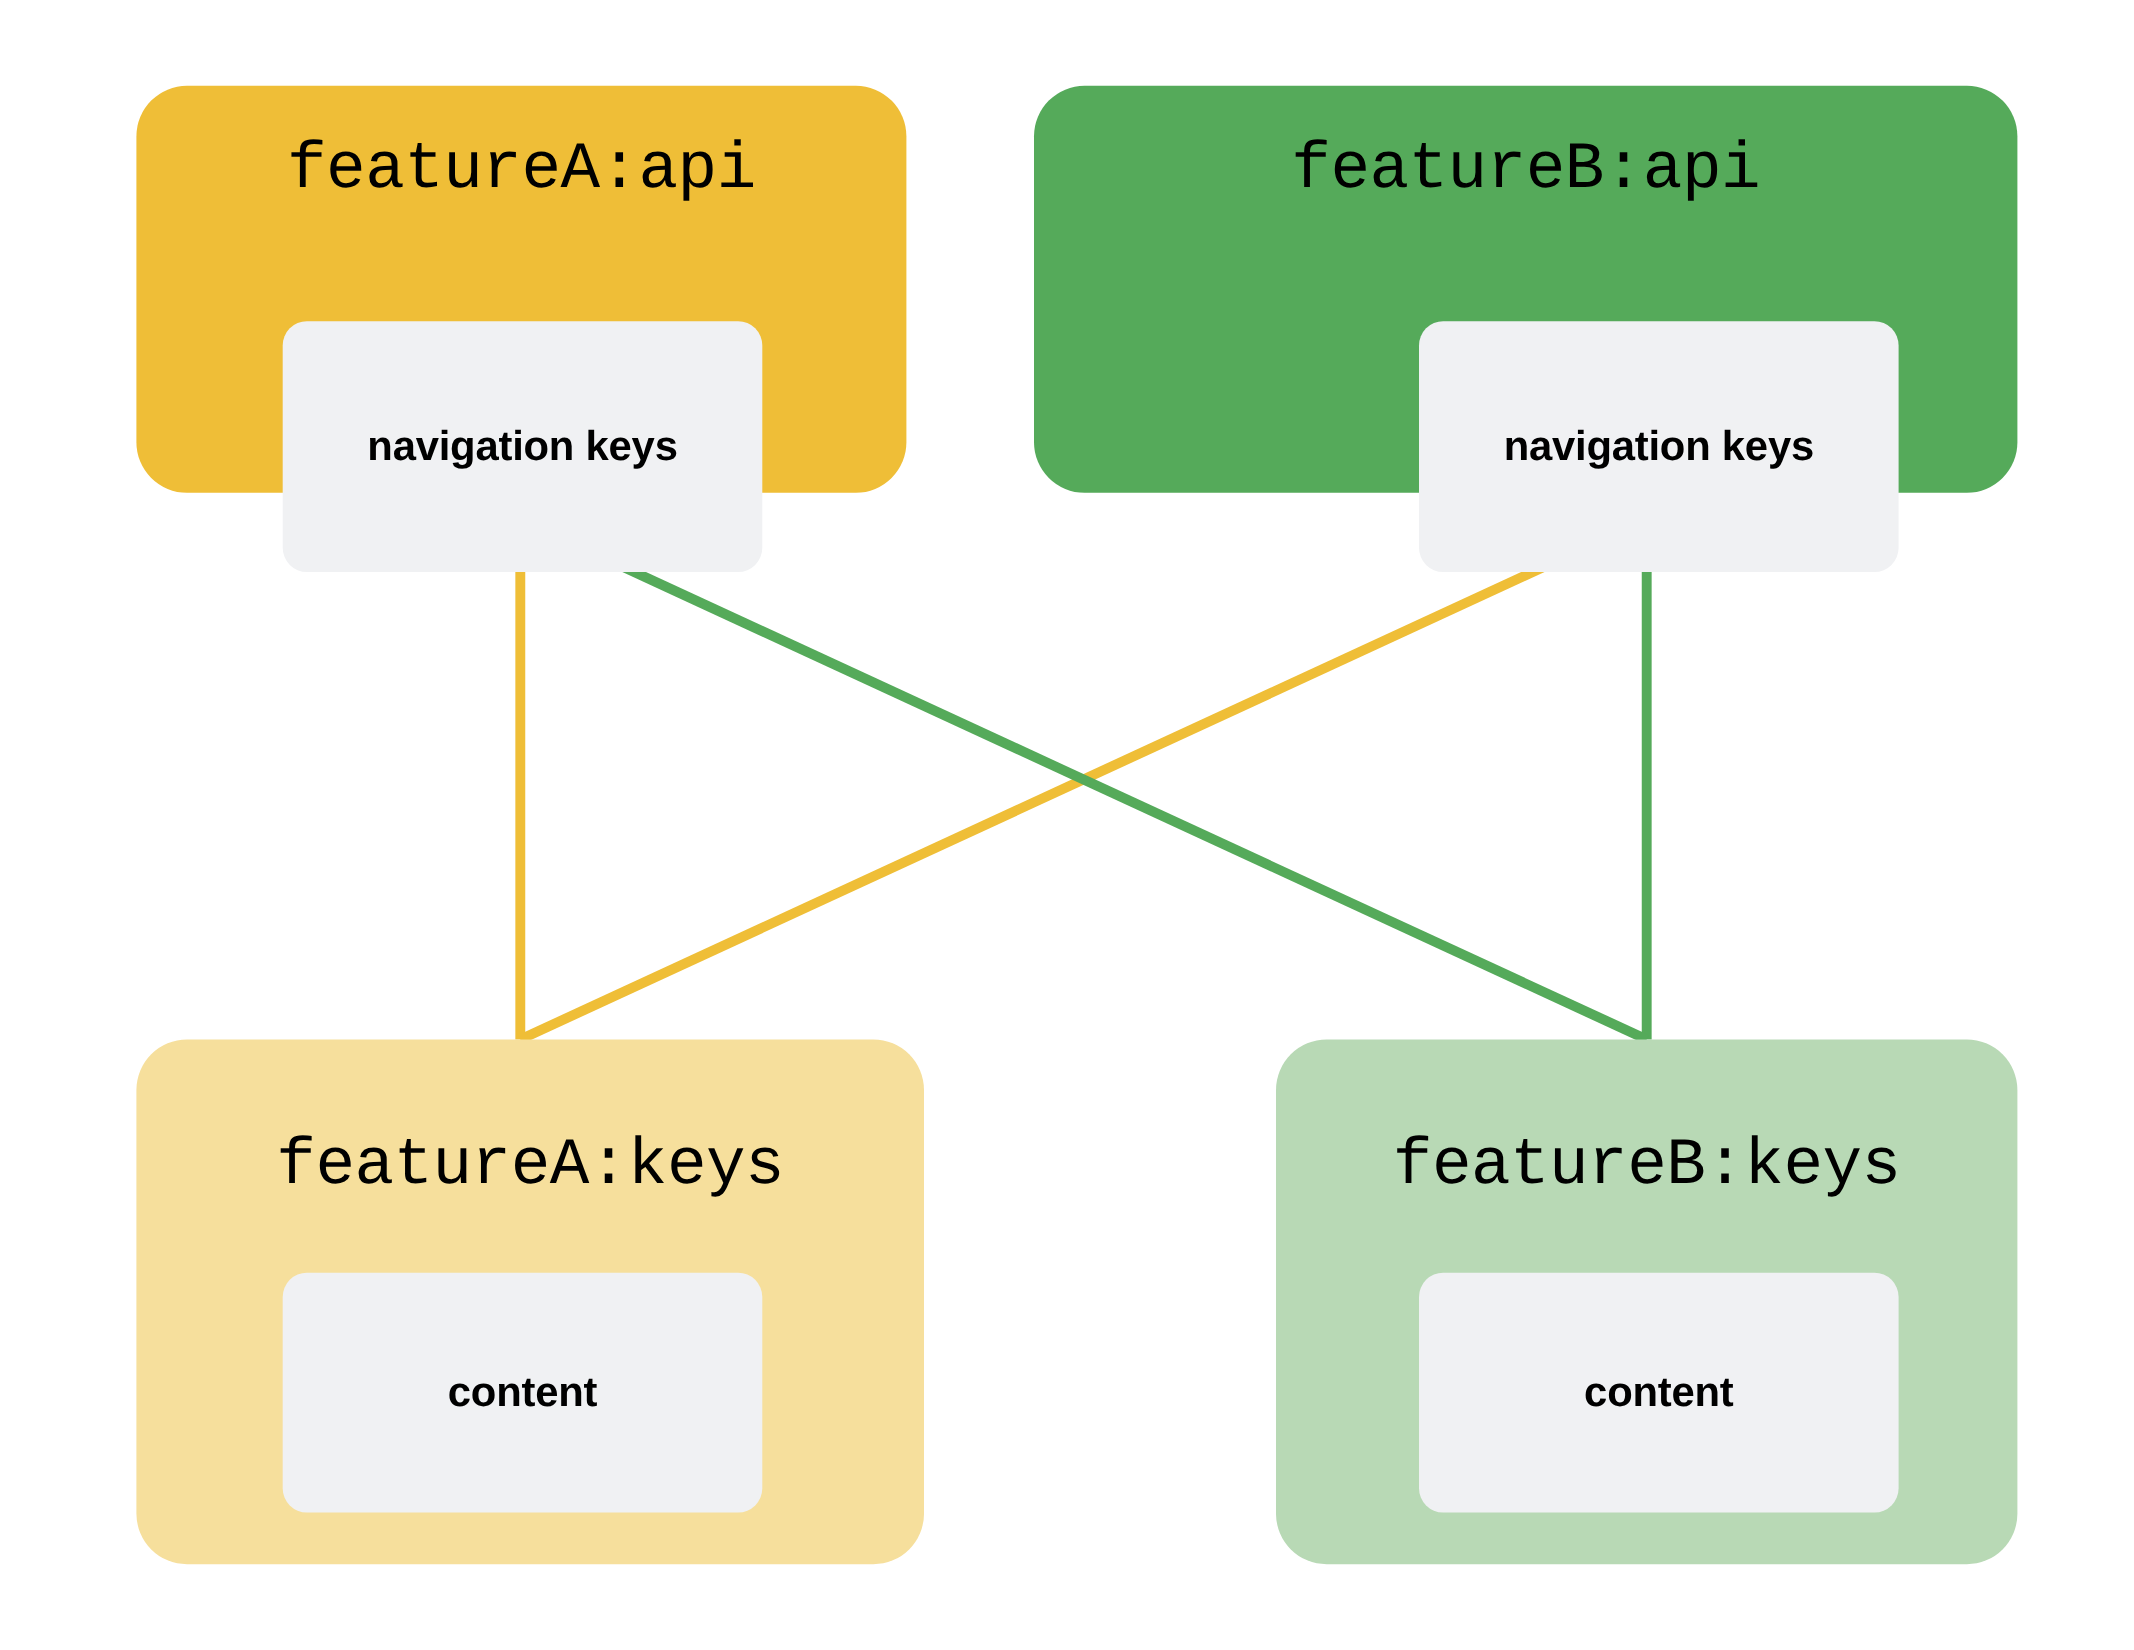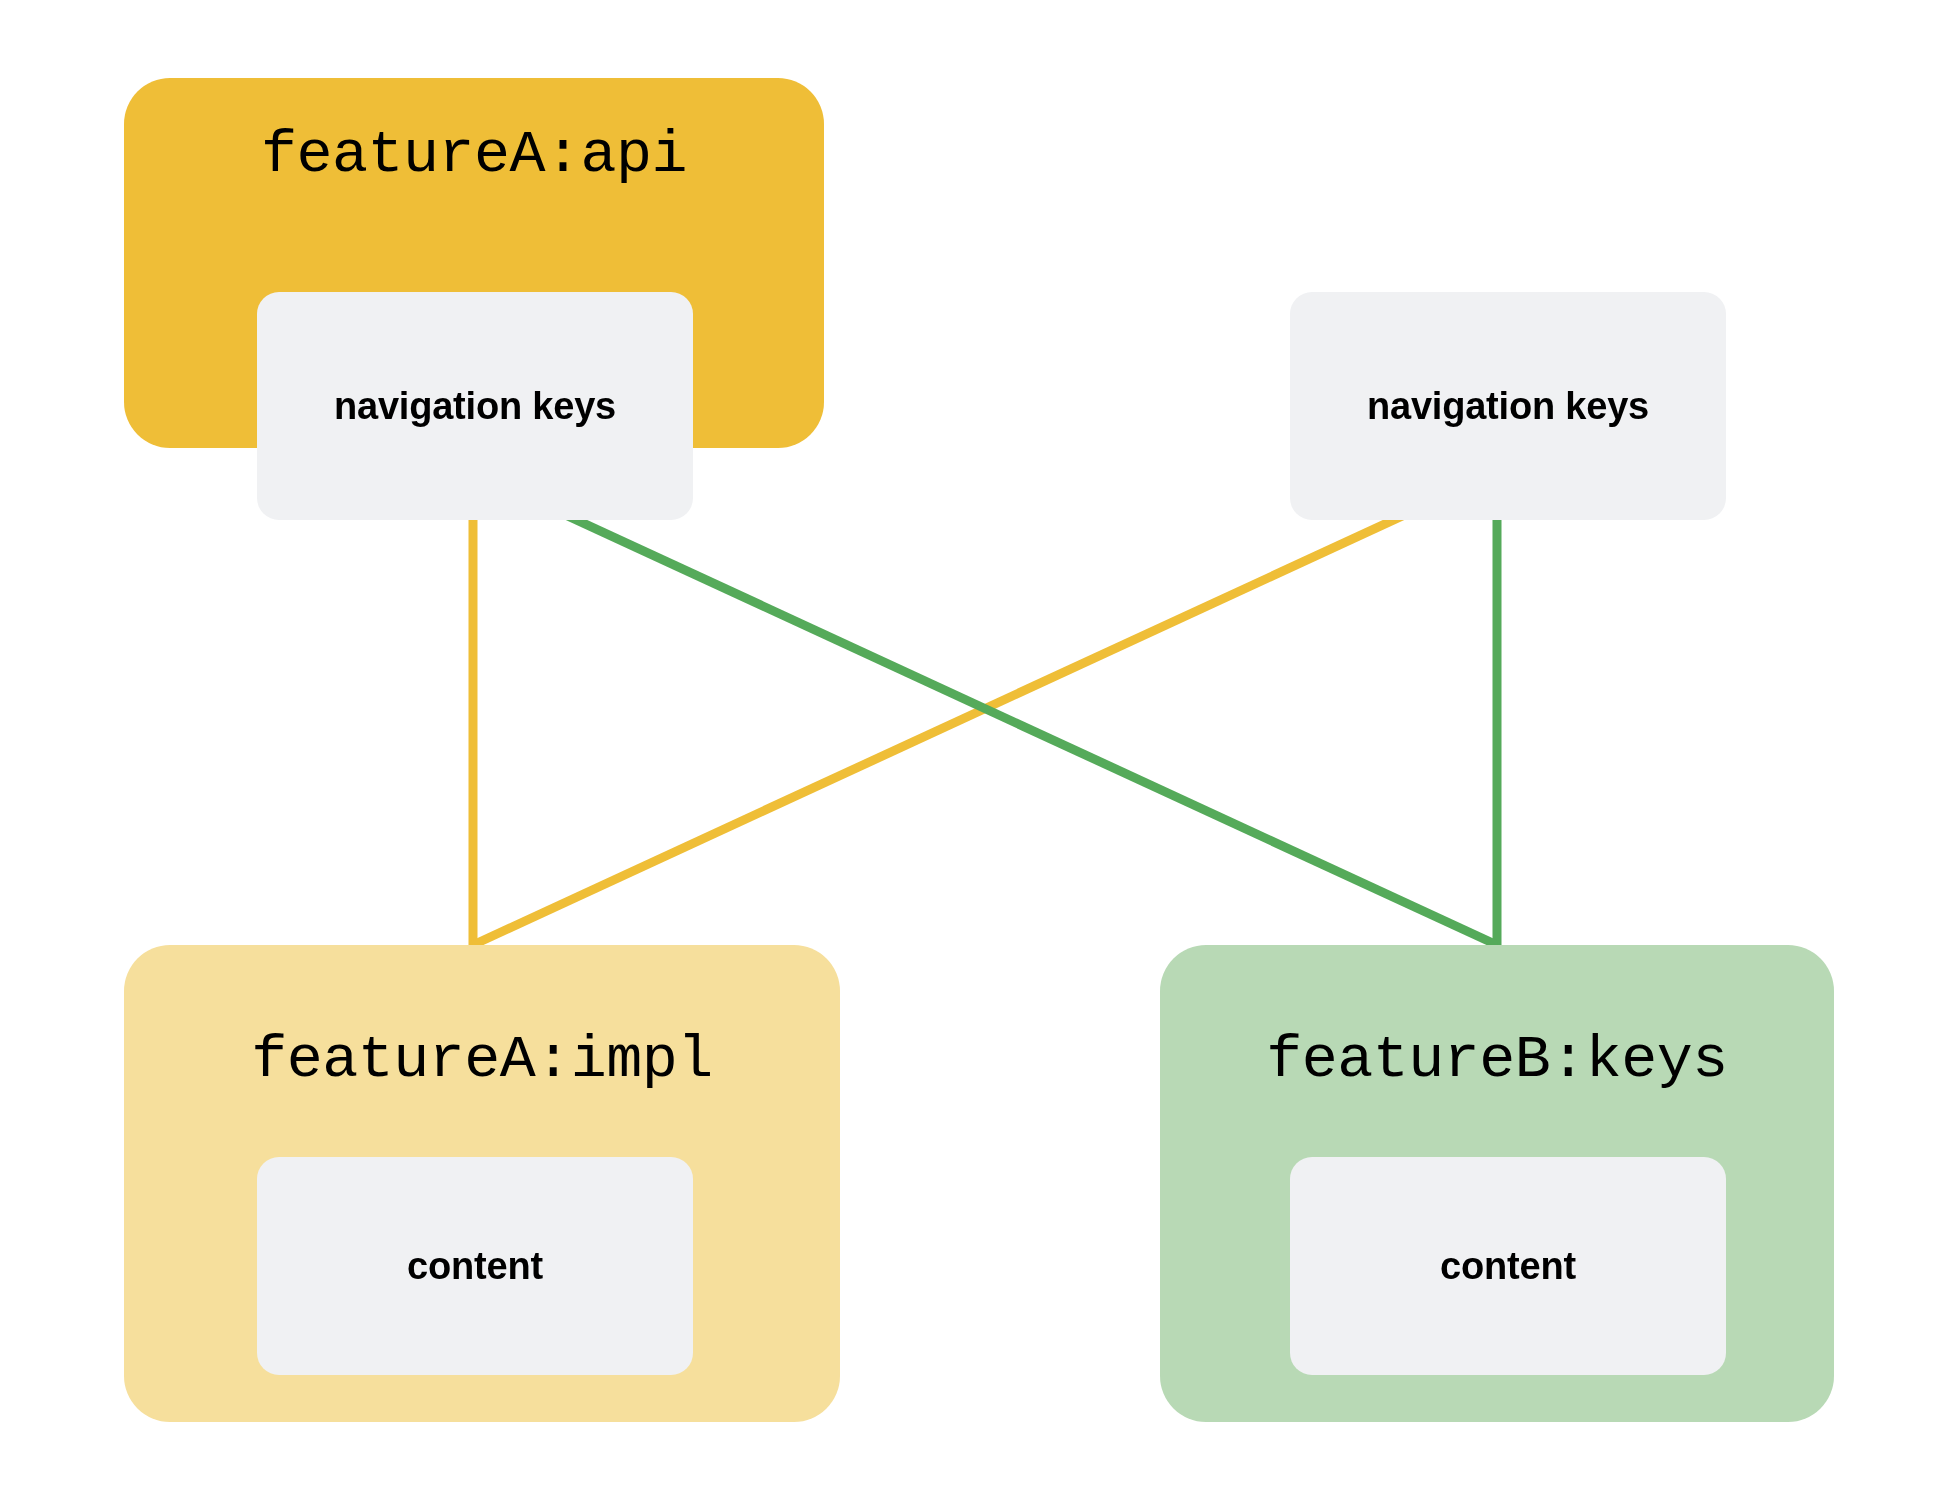--- a/index.html
+++ b/index.html
@@ -138,26 +138,29 @@
     </g>
   </svg>
 
   <div class="module-box" id="box-featureA-api">
     <div class="module-title">featureA:api</div>
   </div>
   <div class="inner-card" id="card-featureA-api">
     <span class="inner-card-label">navigation keys</span>
   </div>
 
+  <div class="module-box" id="box-featureB-api">
+    <div class="module-title">featureB:api</div>
+  </div>
   <div class="inner-card" id="card-featureB-api">
     <span class="inner-card-label">navigation keys</span>
   </div>
 
   <div class="module-box" id="box-featureA-impl">
-    <div class="module-title">featureA:impl</div>
+    <div class="module-title">featureA:keys</div>
   </div>
   <div class="inner-card" id="card-featureA-impl">
     <span class="inner-card-label">content</span>
   </div>
 
   <div class="module-box" id="box-featureB-impl">
     <div class="module-title">featureB:keys</div>
   </div>
   <div class="inner-card" id="card-featureB-impl">
     <span class="inner-card-label">content</span>

